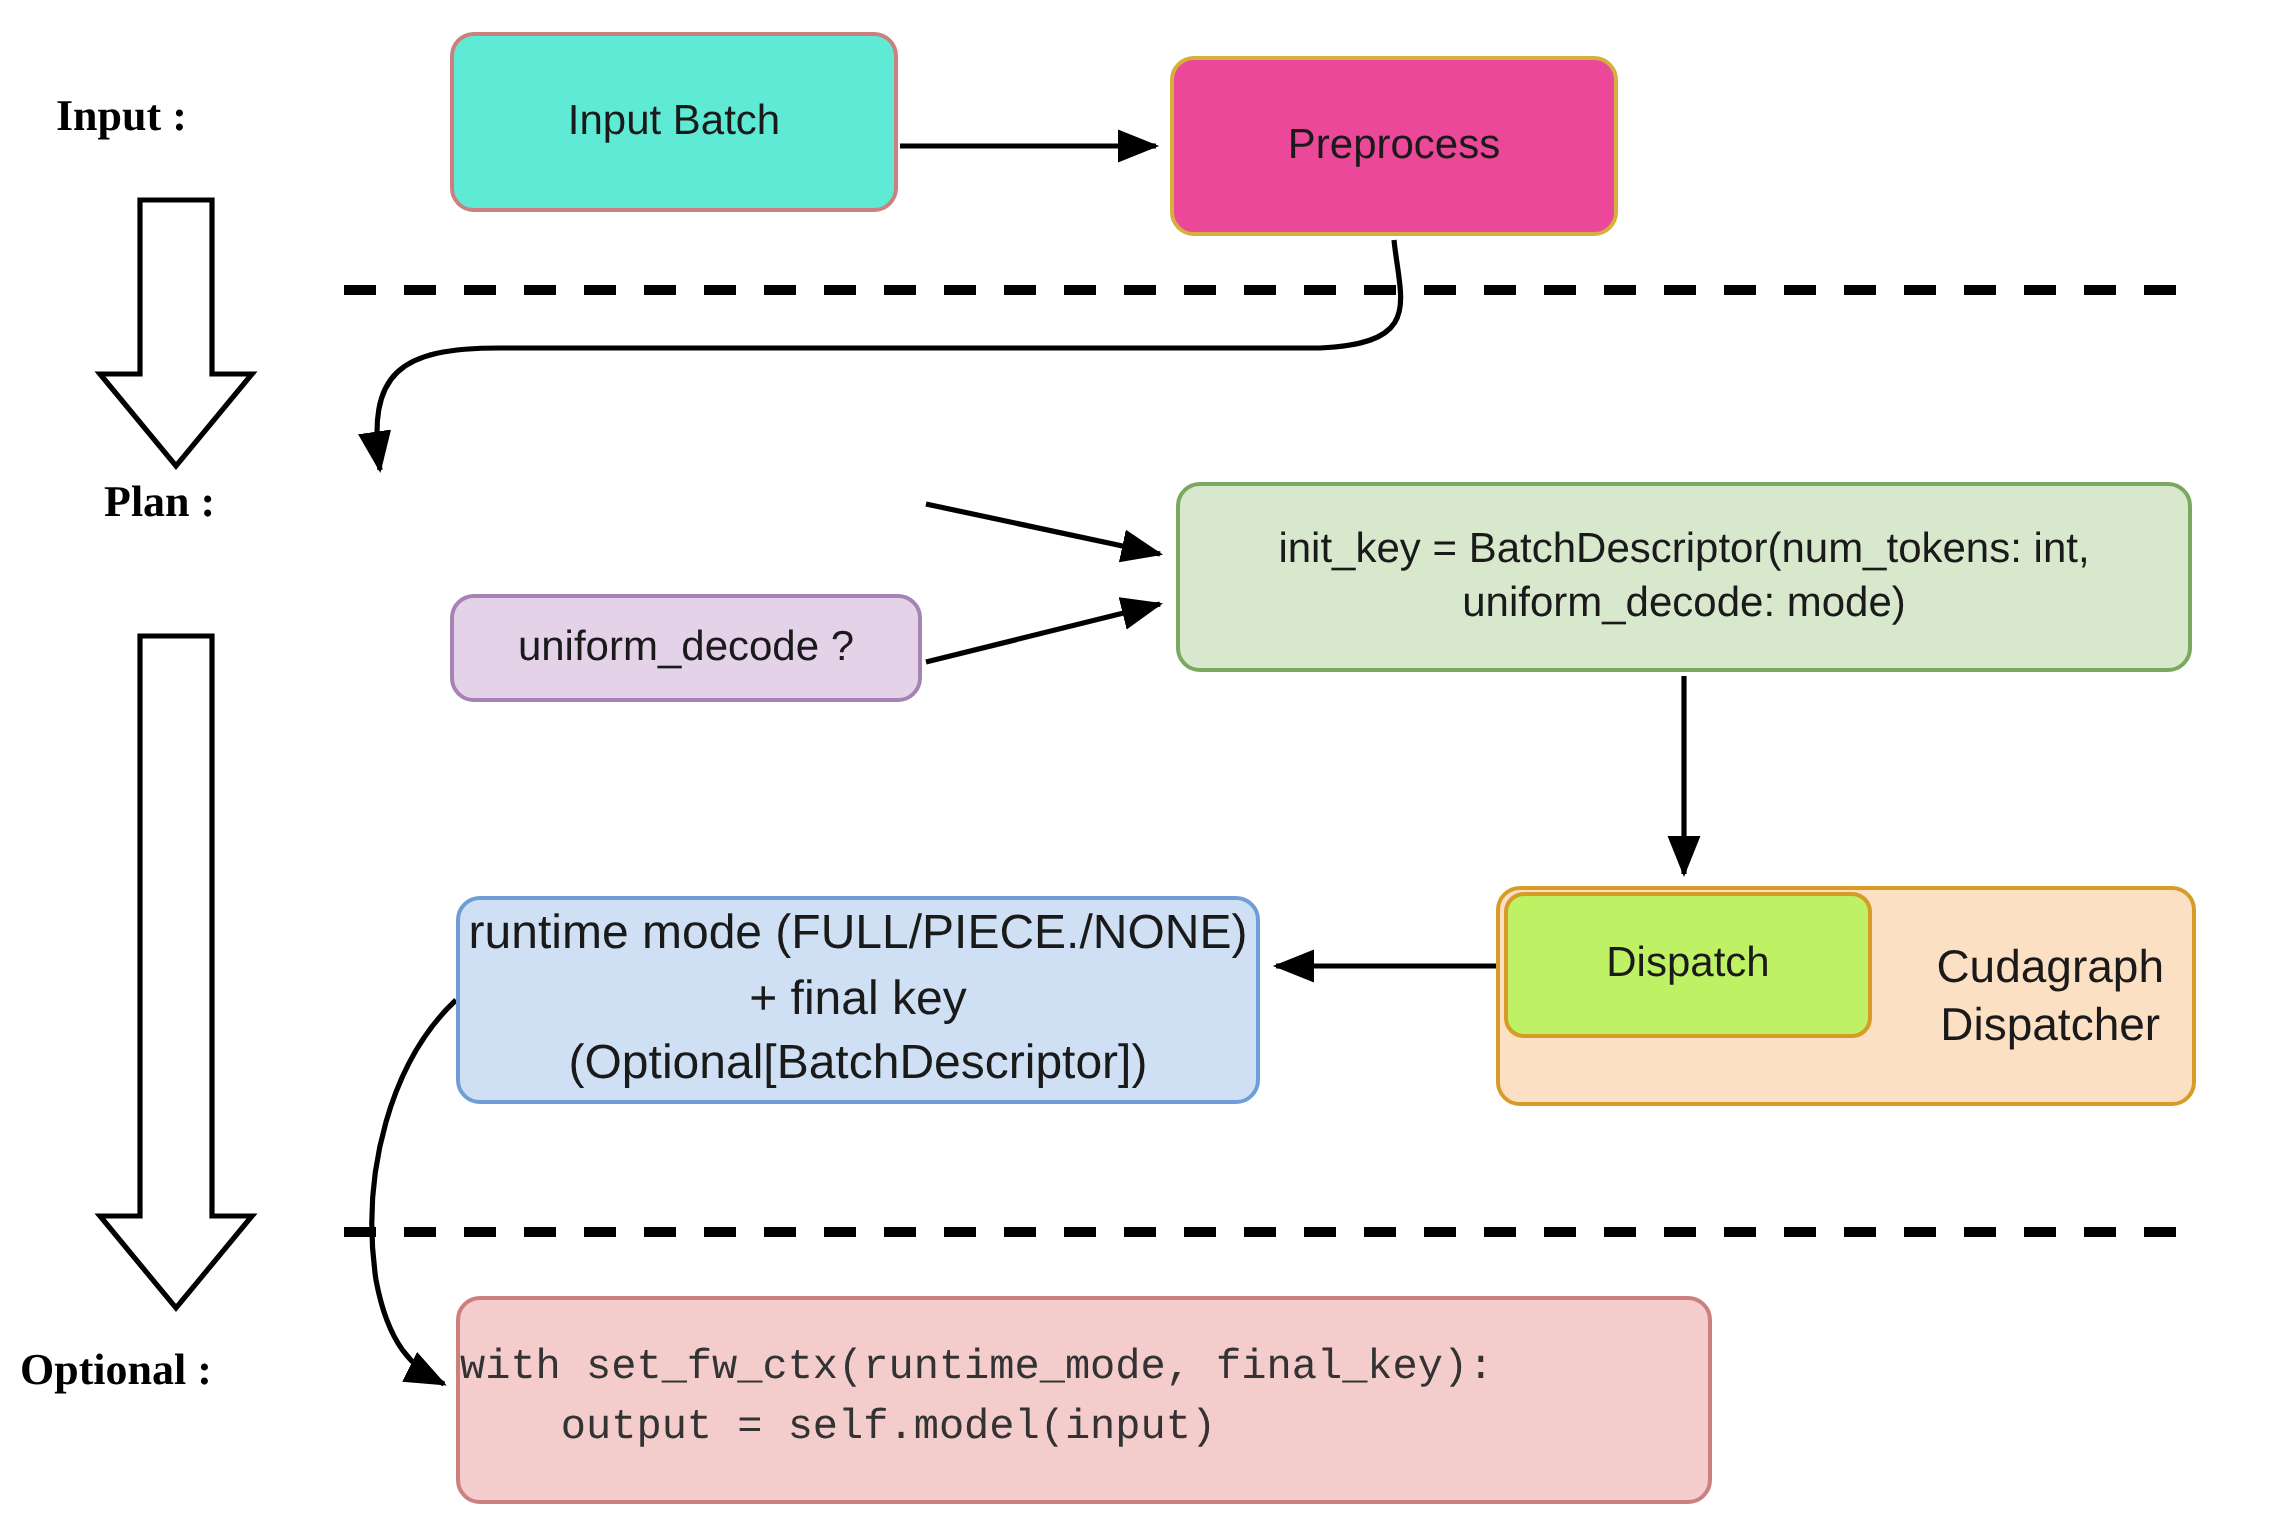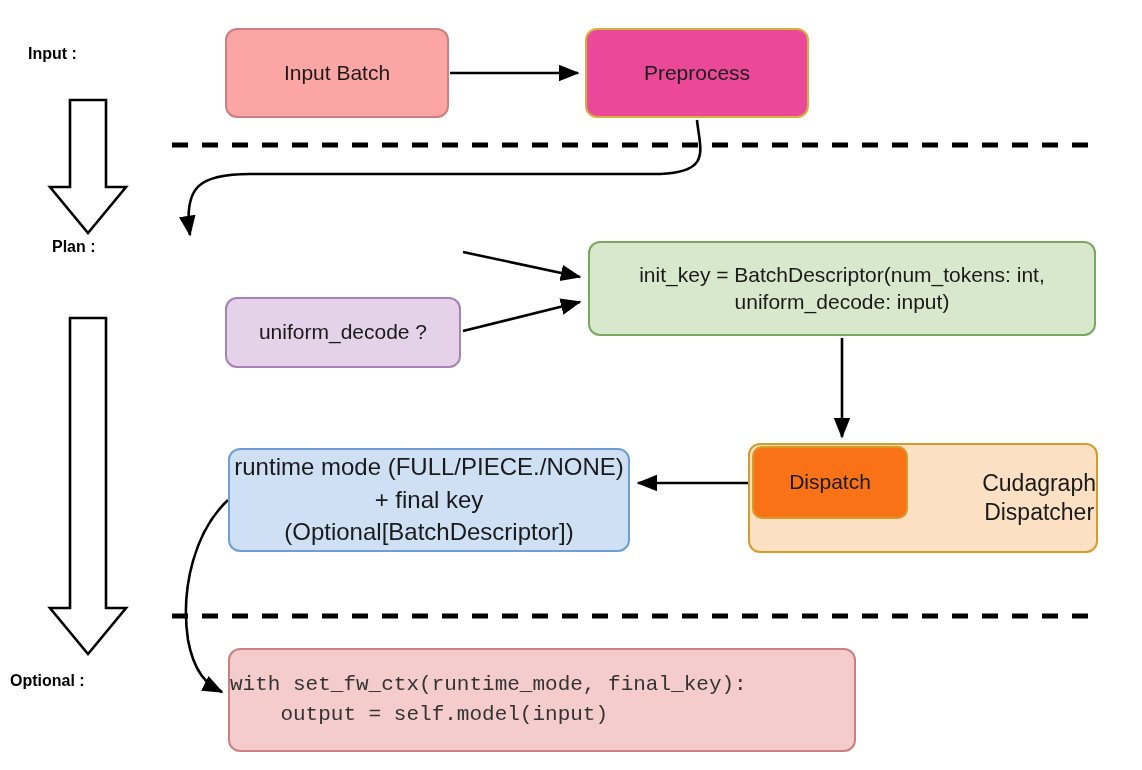--- a/index.html
+++ b/index.html
@@ -22,23 +22,23 @@
     left: 0;
     top: 0;
     width: 1142px;
     height: 770px;
     pointer-events: none;
   }
 
   
   .stage-label {
     position: absolute;
-    font-family: Liberation Sans, sans-serif;
+    font-family: Liberation Serif, serif;
     font-weight: bold;
-    font-size: 16px;
+    font-size: 22px;
     color: #000000;
     white-space: nowrap;
     letter-spacing: 0px;
   }
 
   
   .node {
     position: absolute;
     box-sizing: border-box;
     display: flex;
@@ -49,56 +49,57 @@
     border-style: solid;
     border-width: 2px;
     font-family: "Liberation Sans", sans-serif;
     font-size: 21px;
     color: #1a1a1a;
     line-height: 1.28;
     white-space: pre-line;
   }
 
   .node-input-batch {
-    left: 225px; top: 28px; width: 224px; height: 90px;
-    background: #fca5a5;
+    left: 225px; top: 16px; width: 224px; height: 90px;
+    background: #5eead4;
     border-color: #cc7f7f;
   }
   .node-preprocess {
     left: 585px; top: 28px; width: 224px; height: 90px;
     background: #ec4899;
     border-color: #d6b03c;
   }
   .node-cg-padding {
     left: 225px; top: 215px; width: 236px; height: 63px;
     background: #e3d2e8;
     border-color: #a782b5;
   }
   .node-uniform-decode {
-    left: 225px; top: 297px; width: 236px; height: 71px;
+    left: 225px; top: 297px; width: 236px; height: 54px;
     background: #e3d2e8;
     border-color: #a782b5;
   }
   .node-init-key {
     left: 588px; top: 241px; width: 508px; height: 95px;
     background: #d7e8cd;
     border-color: #79a85e;
     font-size: 21px;
   }
   .node-cudagraph-dispatcher {
     left: 748px; top: 443px; width: 350px; height: 110px;
     background: #fce0c4;
     border-color: #d79b28;
     align-items: center;
     justify-content: flex-end;
+    padding-right: 14px;
     font-size: 23px;
   }
   .node-dispatch {
-    left: 752px; top: 446px; width: 156px; height: 73px;
-    background: #f97316;
+    left: 752px; top: 446px; width: 184px; height: 73px;
+    background: #bef264;
     border-color: #d79b28;
     font-size: 21px;
     border-radius: 10px;
     z-index: 3;
   }
   .node-runtime-mode {
     left: 228px; top: 448px; width: 402px; height: 104px;
     background: #cfe0f5;
     border-color: #6f9ed6;
     font-size: 24px;
@@ -162,21 +163,21 @@
   <div class="stage-label" style="left:10px; top:672px;">Optional :</div>
 
   <div class="node node-input-batch">Input Batch</div>
 
   <div class="node node-preprocess">Preprocess</div>
 
 
   <div class="node node-uniform-decode">uniform_decode ?</div>
 
   <div class="node node-init-key">init_key = BatchDescriptor(num_tokens: int,
-uniform_decode: input)</div>
+uniform_decode: mode)</div>
 
   <div class="node node-cudagraph-dispatcher">Cudagraph
 Dispatcher</div>
 
   <div class="node node-dispatch">Dispatch</div>
 
   <div class="node node-runtime-mode">runtime mode (FULL/PIECE./NONE)
 + final key (Optional[BatchDescriptor])</div>
 
   <div class="node node-code">

